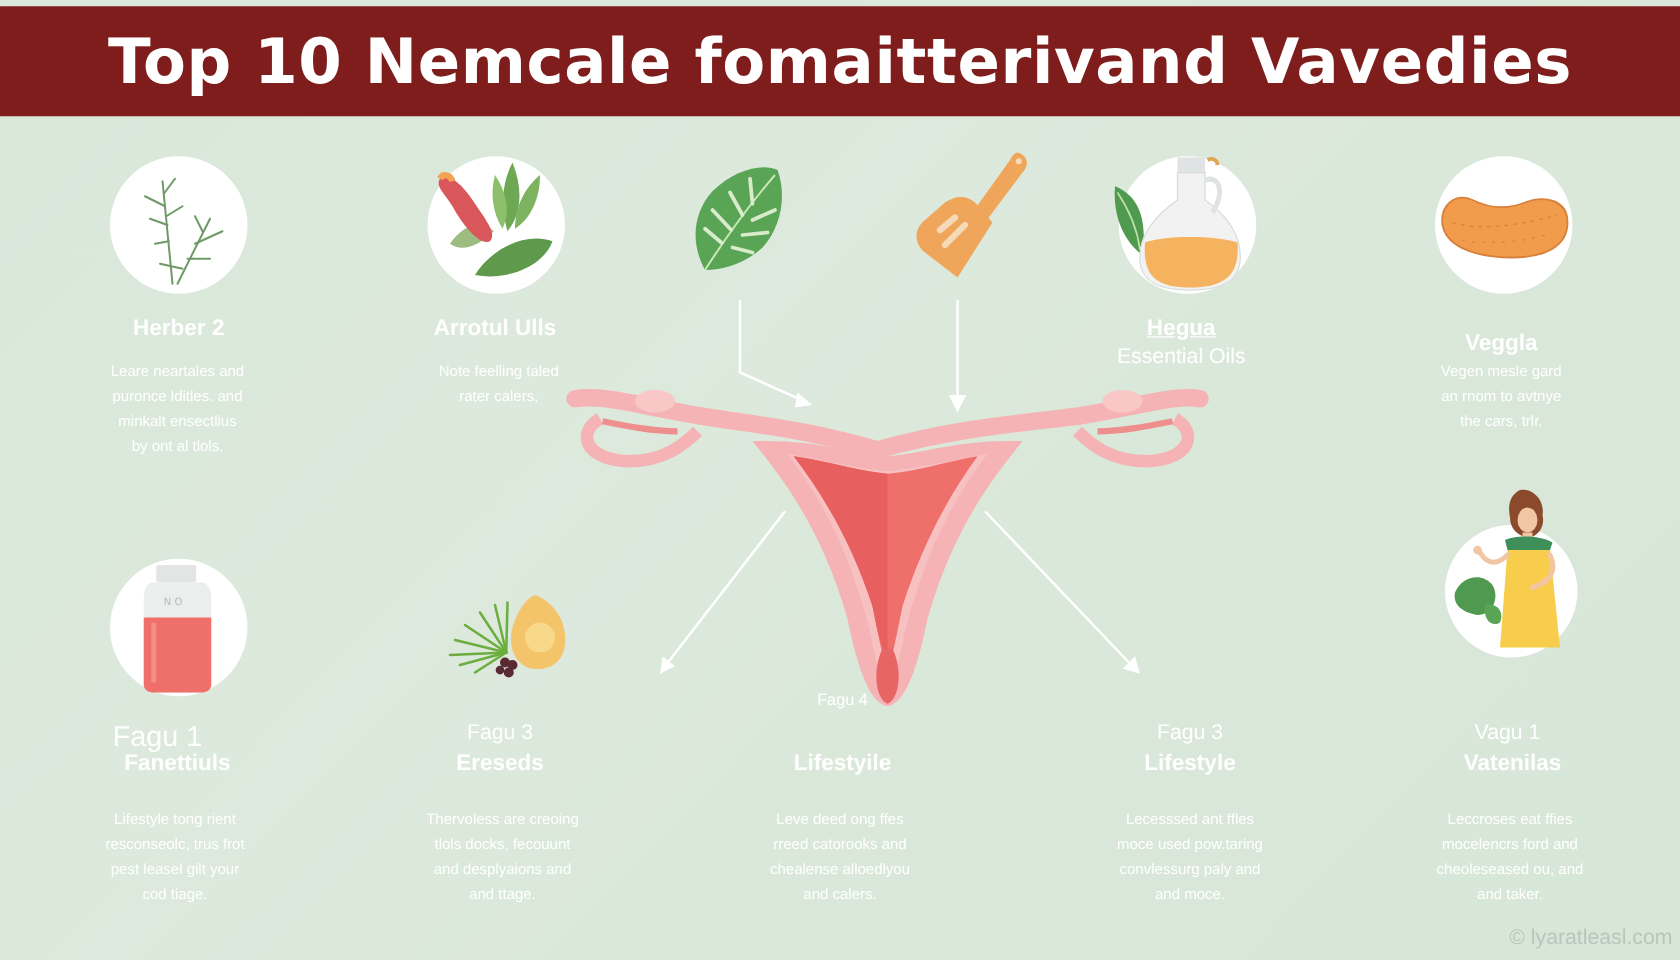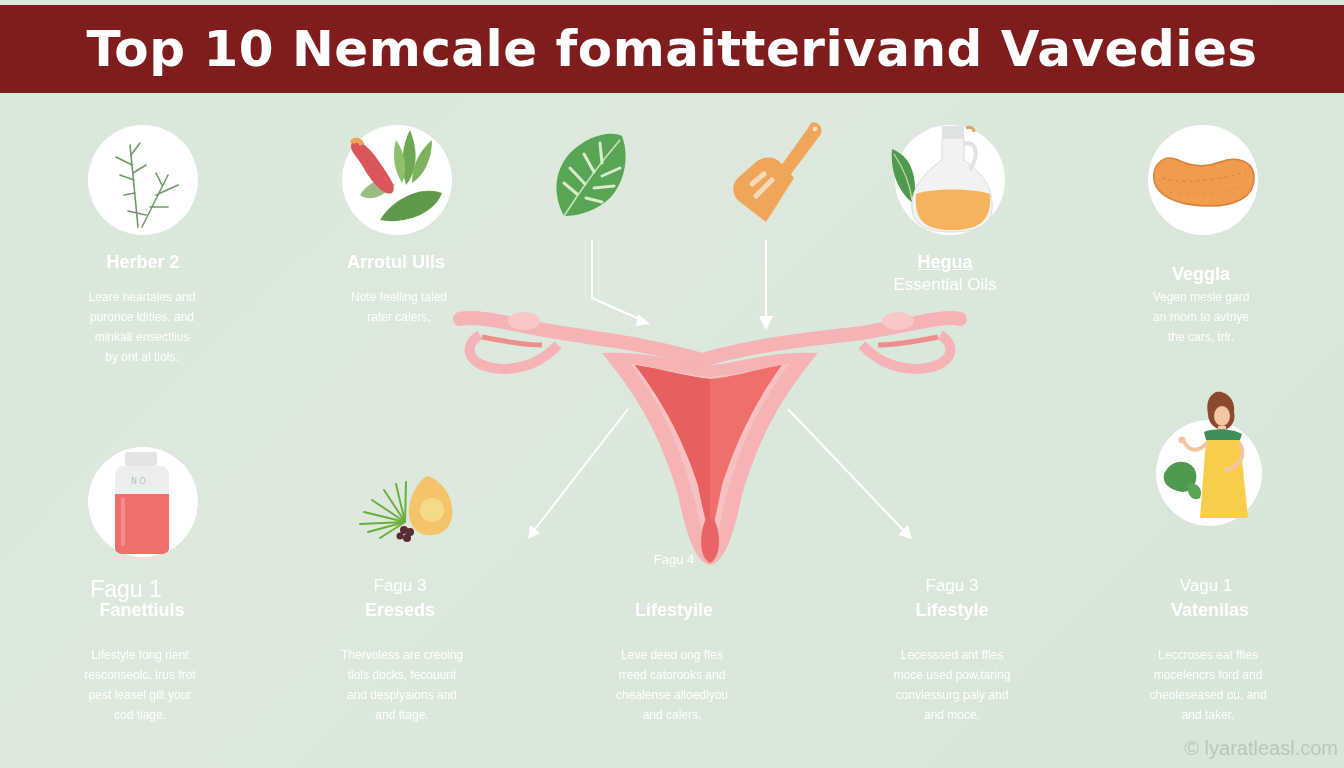--- a/index.html
+++ b/index.html
@@ -30,21 +30,21 @@
   .item-sub {
     position: absolute; font-size: 17px; color: #ffffff; text-align: center;
     white-space: nowrap; transform: translateX(-50%);
   }
   .item-desc {
     position: absolute; font-size: 12px; line-height: 20px; color: #ffffff;
     text-align: center; white-space: nowrap; transform: translateX(-50%);
   }
   .item-desc span { display: block; }
   .footer {
-    position: absolute; right: 6px; bottom: 8px; font-size: 20px; color: #b9c6bc;
+    position: absolute; right: 6px; bottom: 8px; font-size: 17px; color: #b9c6bc;
   }
   svg { position: absolute; overflow: visible; }
 </style>
 </head>
 <body>
 
 <div class="title-bar">
   <h1>Top 10 Nemcale fomaitterivand Vavedies</h1>
 </div>
 

